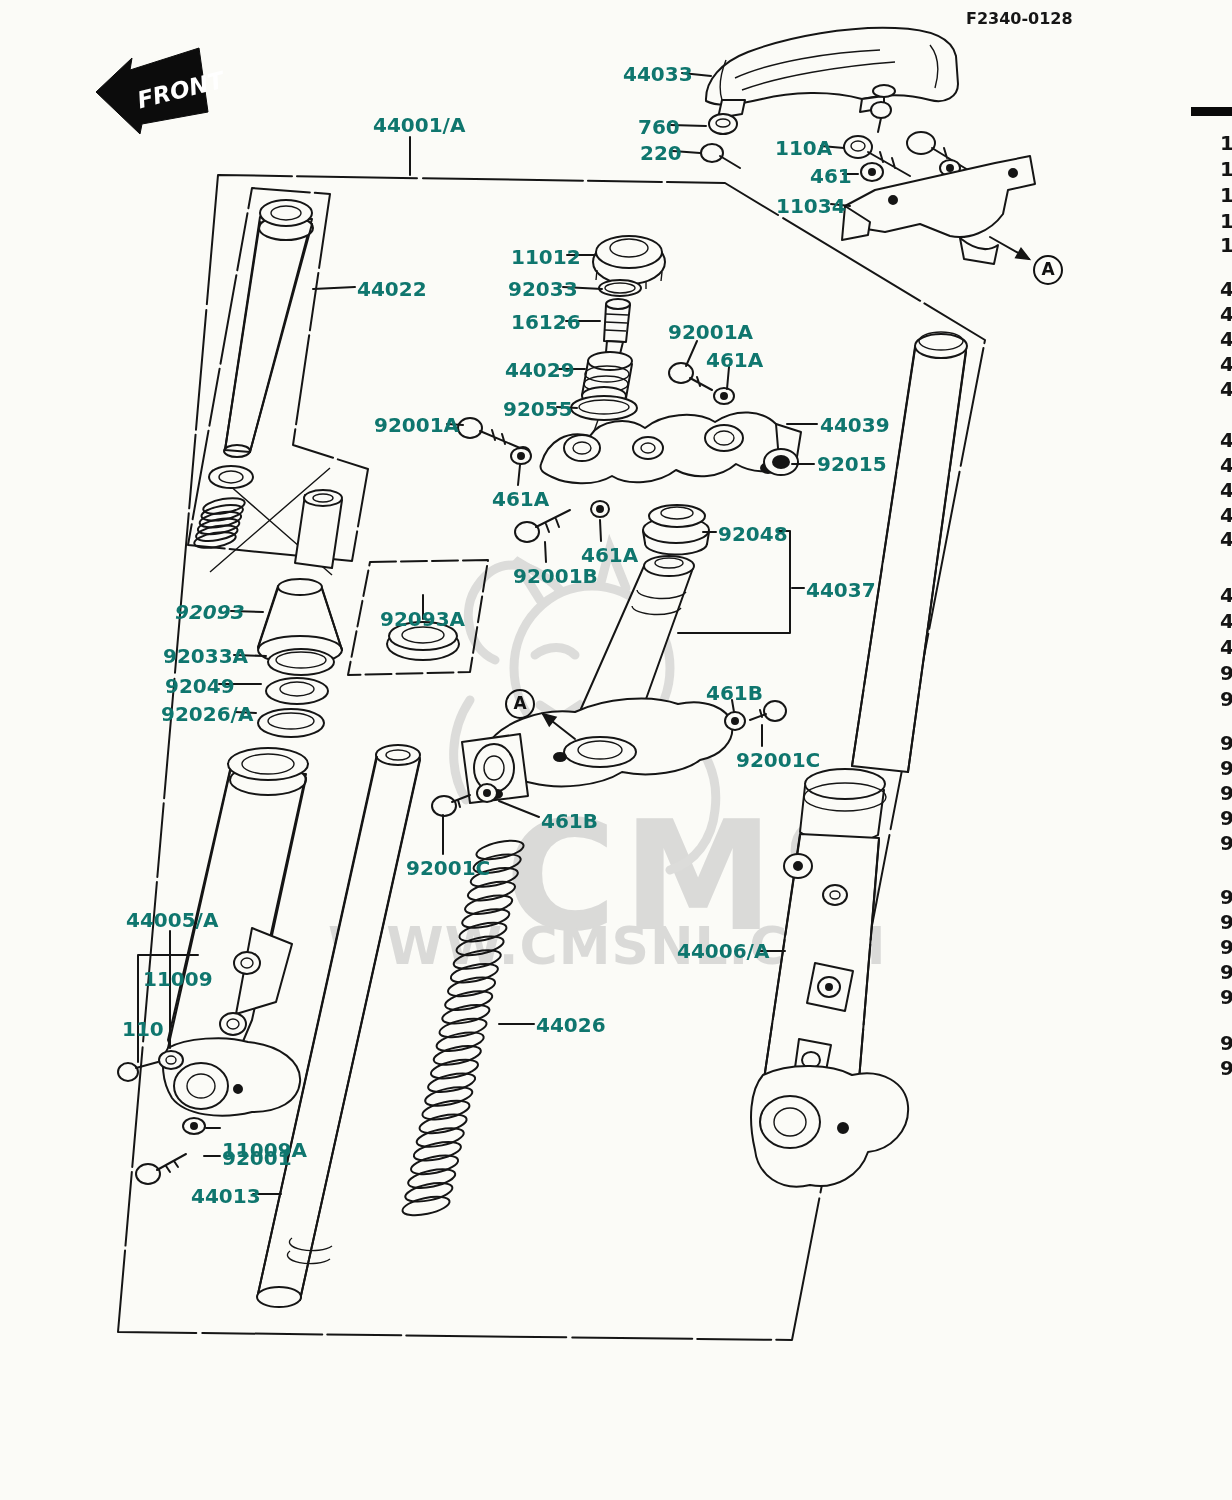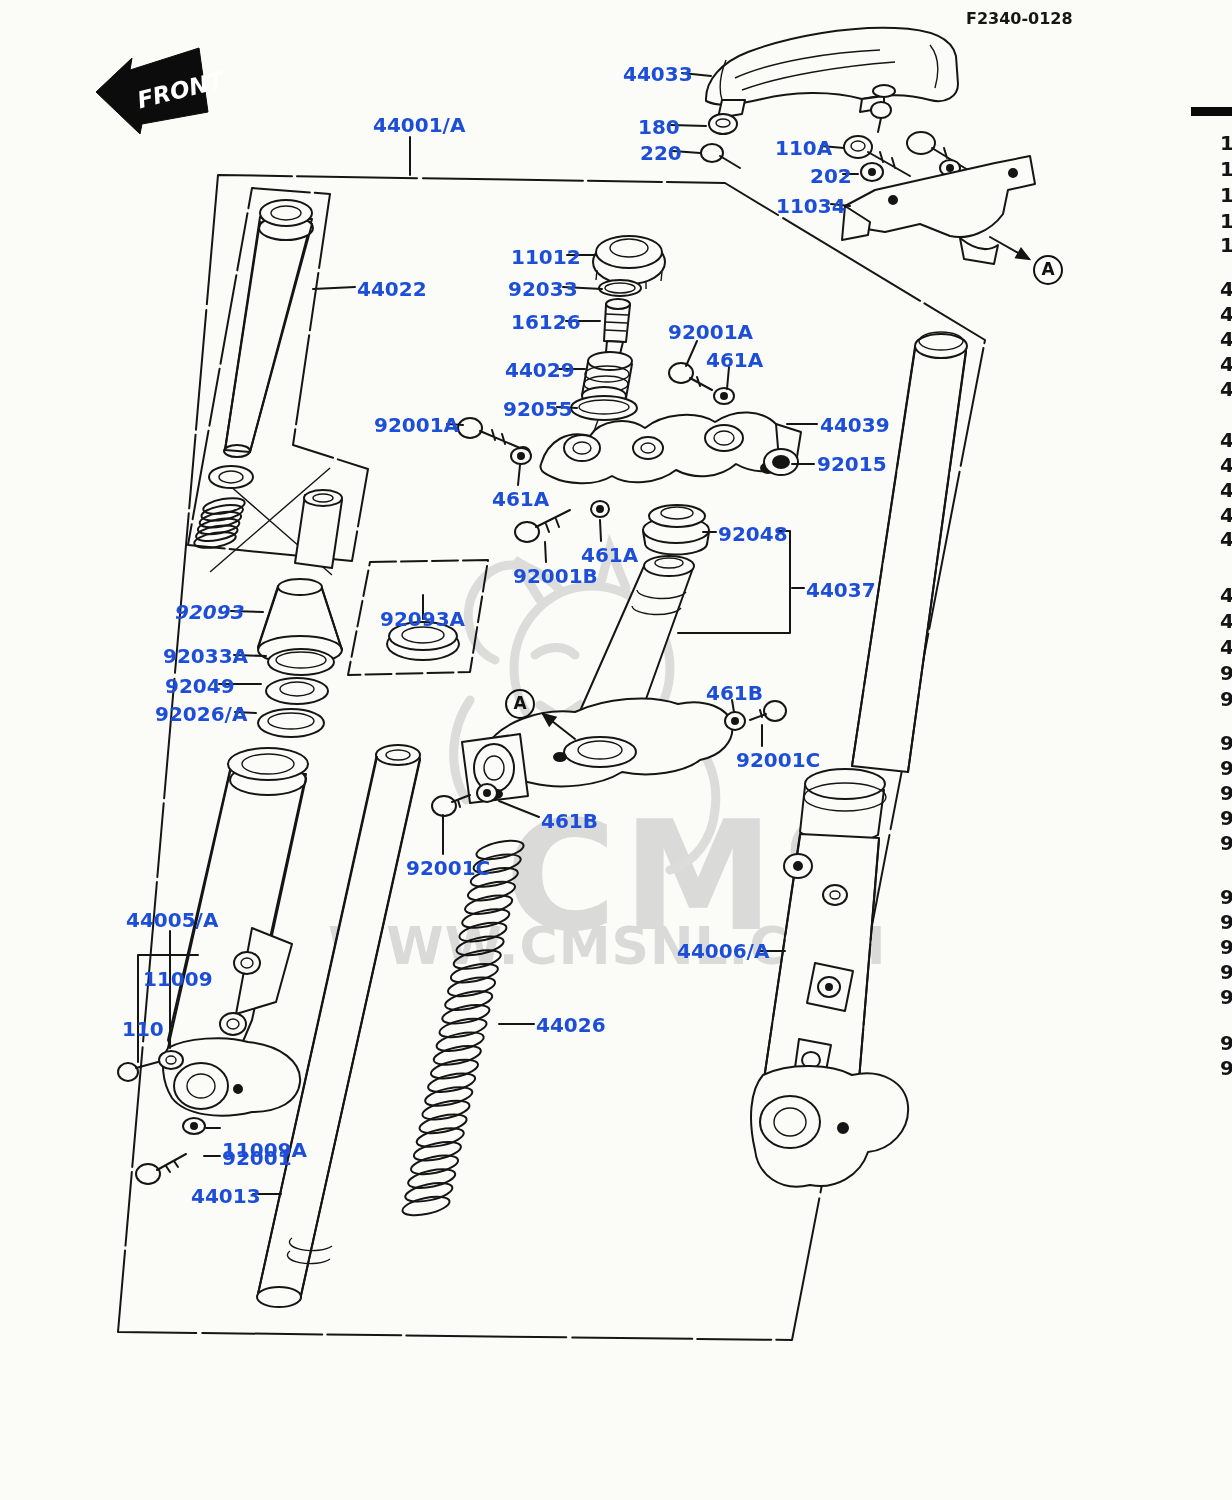--- a/index.html
+++ b/index.html
@@ -15,21 +15,21 @@
   #wm-url{left:328px;top:916px;font-size:52px;letter-spacing:1px;}
   #wm-svg{position:absolute;left:0;top:0;z-index:1;}
   
   #art{position:absolute;left:0;top:0;z-index:2;}
   #art *{vector-effect:none;}
   .ln{stroke:#151515;stroke-width:2;fill:none;stroke-linecap:round;stroke-linejoin:round;}
   .fw{stroke:#151515;stroke-width:2;fill:#fbfbf7;stroke-linejoin:round;}
   .blk{stroke:#151515;stroke-width:2;fill:#151515;}
   .thin{stroke:#151515;stroke-width:1.4;fill:none;}
   
-  .plabel{position:absolute;font-size:20px;font-weight:bold;color:#1d4ed8;z-index:3;
+  .plabel{position:absolute;font-size:20px;font-weight:bold;color:#0f766e;z-index:3;
        white-space:nowrap;letter-spacing:0px;}
   .viewref{position:absolute;width:26px;height:26px;border:2.5px solid #111;border-radius:50%;
        text-align:center;line-height:25px;font-size:17px;font-weight:bold;color:#111;z-index:3;}
   
   #edge-table{position:absolute;right:0;top:0;width:12px;height:1200px;z-index:3;}
   .edge-digit{position:absolute;left:0;width:12px;overflow:hidden;font-size:20px;
        font-weight:bold;color:#141414;}
   #edge-bar{position:absolute;left:1191px;top:107px;width:41px;height:9px;background:#0a0a0a;z-index:3;}
   
   #front-badge{position:absolute;left:84px;top:36px;z-index:3;}
@@ -413,24 +413,24 @@
       <div class="edge-digit" style="top: 910px;">9</div>
       <div class="edge-digit" style="top: 935px;">9</div>
       <div class="edge-digit" style="top: 960px;">9</div>
       <div class="edge-digit" style="top: 985px;">9</div>
       <div class="edge-digit" style="top: 1031px;">9</div>
       <div class="edge-digit" style="top: 1056px;">9</div>
     </div>
 
   <div id="labels">
       <div class="plabel" style="left: 623px; top: 62px;">44033</div>
-      <div class="plabel" style="left: 638px; top: 115px;">180</div>
+      <div class="plabel" style="left: 638px; top: 115px;">760</div>
       <div class="plabel" style="left: 640px; top: 141px;">220</div>
       <div class="plabel" style="left: 775px; top: 136px;">110A</div>
-      <div class="plabel" style="left: 810px; top: 164px;">202</div>
+      <div class="plabel" style="left: 810px; top: 164px;">461</div>
       <div class="plabel" style="left: 776px; top: 194px;">11034</div>
       <div class="plabel" style="left: 373px; top: 113px;">44001/A</div>
       <div class="plabel" style="left: 357px; top: 277px;">44022</div>
       <div class="plabel" style="left: 511px; top: 245px;">11012</div>
       <div class="plabel" style="left: 508px; top: 277px;">92033</div>
       <div class="plabel" style="left: 511px; top: 310px;">16126</div>
       <div class="plabel" style="left: 505px; top: 358px;">44029</div>
       <div class="plabel" style="left: 503px; top: 397px;">92055</div>
       <div class="plabel" style="left: 668px; top: 320px;">92001A</div>
       <div class="plabel" style="left: 706px; top: 348px;">461A</div>
@@ -442,21 +442,21 @@
       <div class="plabel" style="left: 581px; top: 543px;">461A</div>
       <div class="plabel" style="left: 718px; top: 522px;">92048</div>
       <div class="plabel" style="left: 806px; top: 578px;">44037</div>
       <div class="plabel" style="left: 706px; top: 681px;">461B</div>
       <div class="plabel" style="left: 736px; top: 748px;">92001C</div>
       <div class="plabel" style="left: 541px; top: 809px;">461B</div>
       <div class="plabel" style="left: 406px; top: 856px;">92001C</div>
       <div class="plabel" style="left: 175px; top: 600px; font-style: italic;">92093</div>
       <div class="plabel" style="left: 163px; top: 644px;">92033A</div>
       <div class="plabel" style="left: 165px; top: 674px;">92049</div>
-      <div class="plabel" style="left: 155px; top: 702px; text-align: right;">92026/A</div>
+      <div class="plabel" style="left: 161px; top: 702px; text-align: right;">92026/A</div>
       <div class="plabel" style="left: 380px; top: 574px; margin-top: 33px;">92093A</div>
       <div class="plabel" style="left: 126px; top: 908px;">44005/A</div>
       <div class="plabel" style="left: 143px; top: 967px;">11009</div>
       <div class="plabel" style="left: 122px; top: 1017px;">110</div>
       <div class="plabel" style="left: 222px; top: 1138px;">11009A</div>
       <div class="plabel" style="left: 222px; top: 1146px;">92001</div>
       <div class="plabel" style="left: 191px; top: 1184px;">44013</div>
       <div class="plabel" style="left: 536px; top: 1013px;">44026</div>
       <div class="plabel" style="left: 677px; top: 939px;">44006/A</div>
       <div class="viewref" style="left: 1033px; top: 255px;">A</div>

